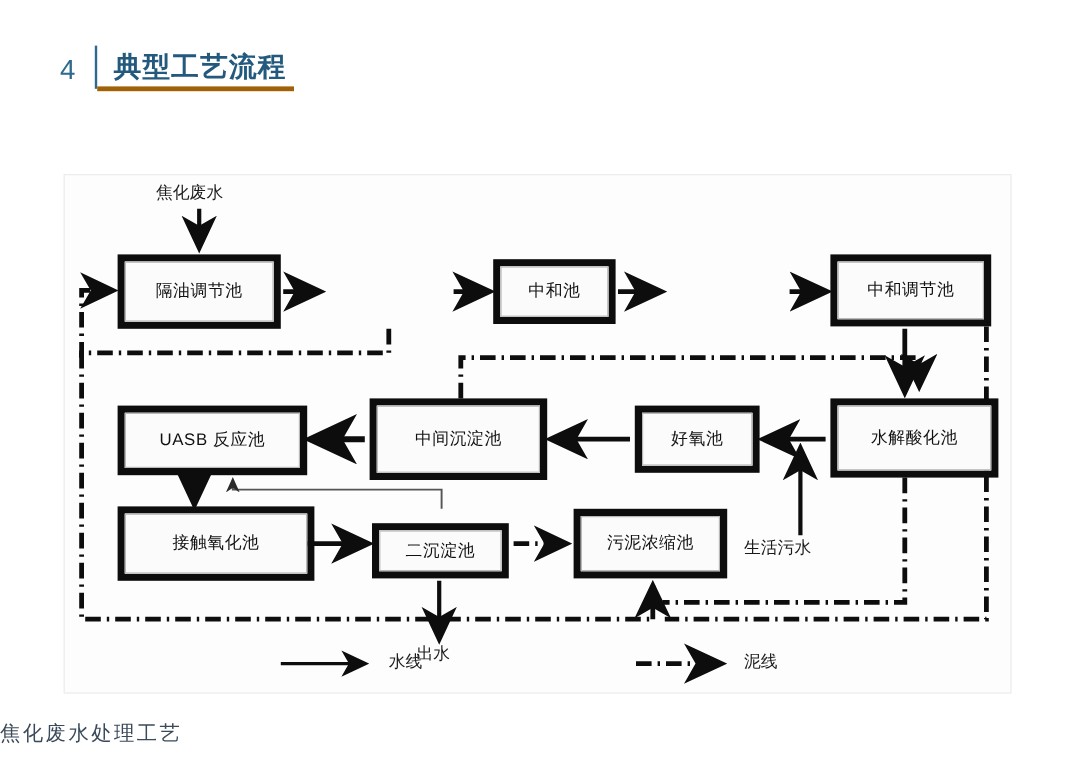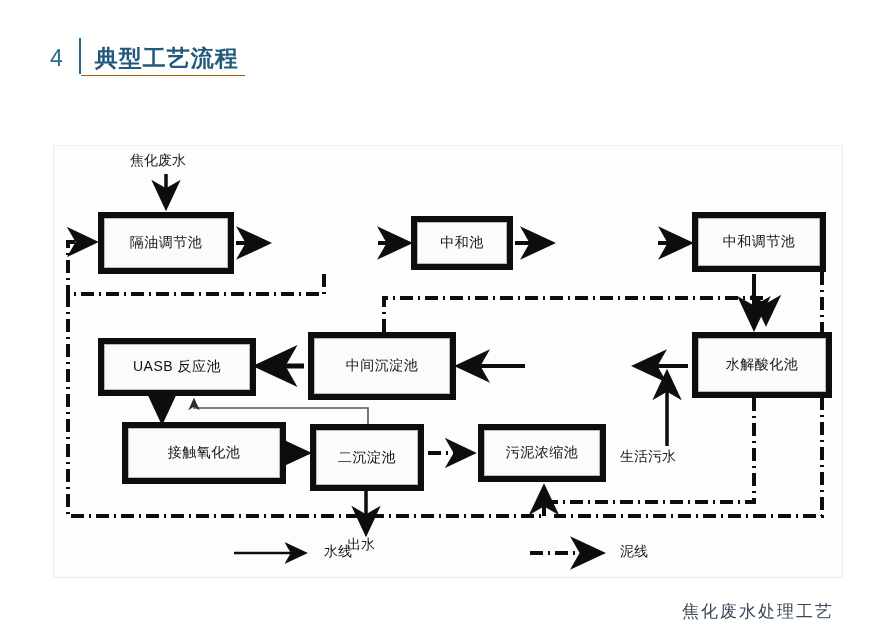--- a/index.html
+++ b/index.html
@@ -11,21 +11,21 @@
   
   #header{position:absolute;left:44px;top:28px;height:48px;display:flex;align-items:flex-end;}
   #hdr-num{
     font-size:23px;color:#2e6a90;font-weight:400;
     padding:0 16px 6px 6px;line-height:1;
   }
   #hdr-sep{width:2px;background:#2e6a90;height:36px;margin-bottom:2px;}
   #hdr-title{
     font-size:23px;color:#22597d;font-weight:bold;letter-spacing:1px;
     padding:0 6px 5px 14px;line-height:1;
-    border-bottom:1px solid #a16207;
+    border-bottom:4px solid #a16207;
   }
   
   #figure{
     position:absolute;left:53px;top:145px;width:790px;height:433px;
     background:#fdfdfd;border:1px solid #ececec;
     box-sizing:border-box;overflow:hidden;
   }
   #canvas{position:absolute;left:0;top:0;width:790px;height:433px;}
   
   .node{
@@ -37,21 +37,21 @@
   .node .inner{
     width:100%;height:100%;border:1px solid #b8b8b8;background:#fbfbfb;
     display:flex;align-items:center;justify-content:center;box-sizing:border-box;
   }
   .flabel{
     position:absolute;color:#1a1a1a;font-size:14px;white-space:nowrap;
   }
   .legendtxt{position:absolute;font-size:14px;color:#1a1a1a;white-space:nowrap;}
   
   #caption{
-    position:absolute;left:0;top:600px;width:834px;text-align:right;
+    position:absolute;left:0;top:600px;width:834px;text-align:left;
     font-size:17px;color:#3a4a5a;letter-spacing:2px;
   }
 </style>
 </head>
 <body>
 
 <div id="header">
   <div id="hdr-num">4</div>
   <div id="hdr-sep"></div>
   <div id="hdr-title">典型工艺流程</div>
@@ -131,28 +131,31 @@
   <div class="node" style="left:638px;top:66px;width:134px;height:60px;">
     <div class="inner">中和调节池</div>
   </div>
 
   <div class="node" style="left:44px;top:192px;width:158px;height:58px;">
     <div class="inner">UASB 反应池</div>
   </div>
   <div class="node" style="left:254px;top:186px;width:148px;height:68px;">
     <div class="inner">中间沉淀池</div>
   </div>
+  <div class="node" style="left:475px;top:192px;width:104px;height:56px;">
+    <div class="inner">好氧池</div>
+  </div>
   <div class="node" style="left:638px;top:186px;width:140px;height:66px;">
     <div class="inner">水解酸化池</div>
   </div>
 
-  <div class="node" style="left:44px;top:276px;width:164px;height:62px;margin-left:24px;">
+  <div class="node" style="left:44px;top:276px;width:164px;height:62px;">
     <div class="inner">接触氧化池</div>
   </div>
-  <div class="node" style="left:256px;top:278px;width:114px;height:67px;align-items:center;">
+  <div class="node" style="left:256px;top:290px;width:114px;height:46px;align-items:center;">
     <div class="inner">二沉淀池</div>
   </div>
   <div class="node" style="left:424px;top:278px;width:128px;height:58px;">
     <div class="inner">污泥浓缩池</div>
   </div>
 
   <div class="flabel" style="left:76px;top:6px;">焦化废水</div>
   <div class="flabel" style="left:293px;top:390px;">出水</div>
   <div class="flabel" style="left:566px;top:302px;">生活污水</div>
 

